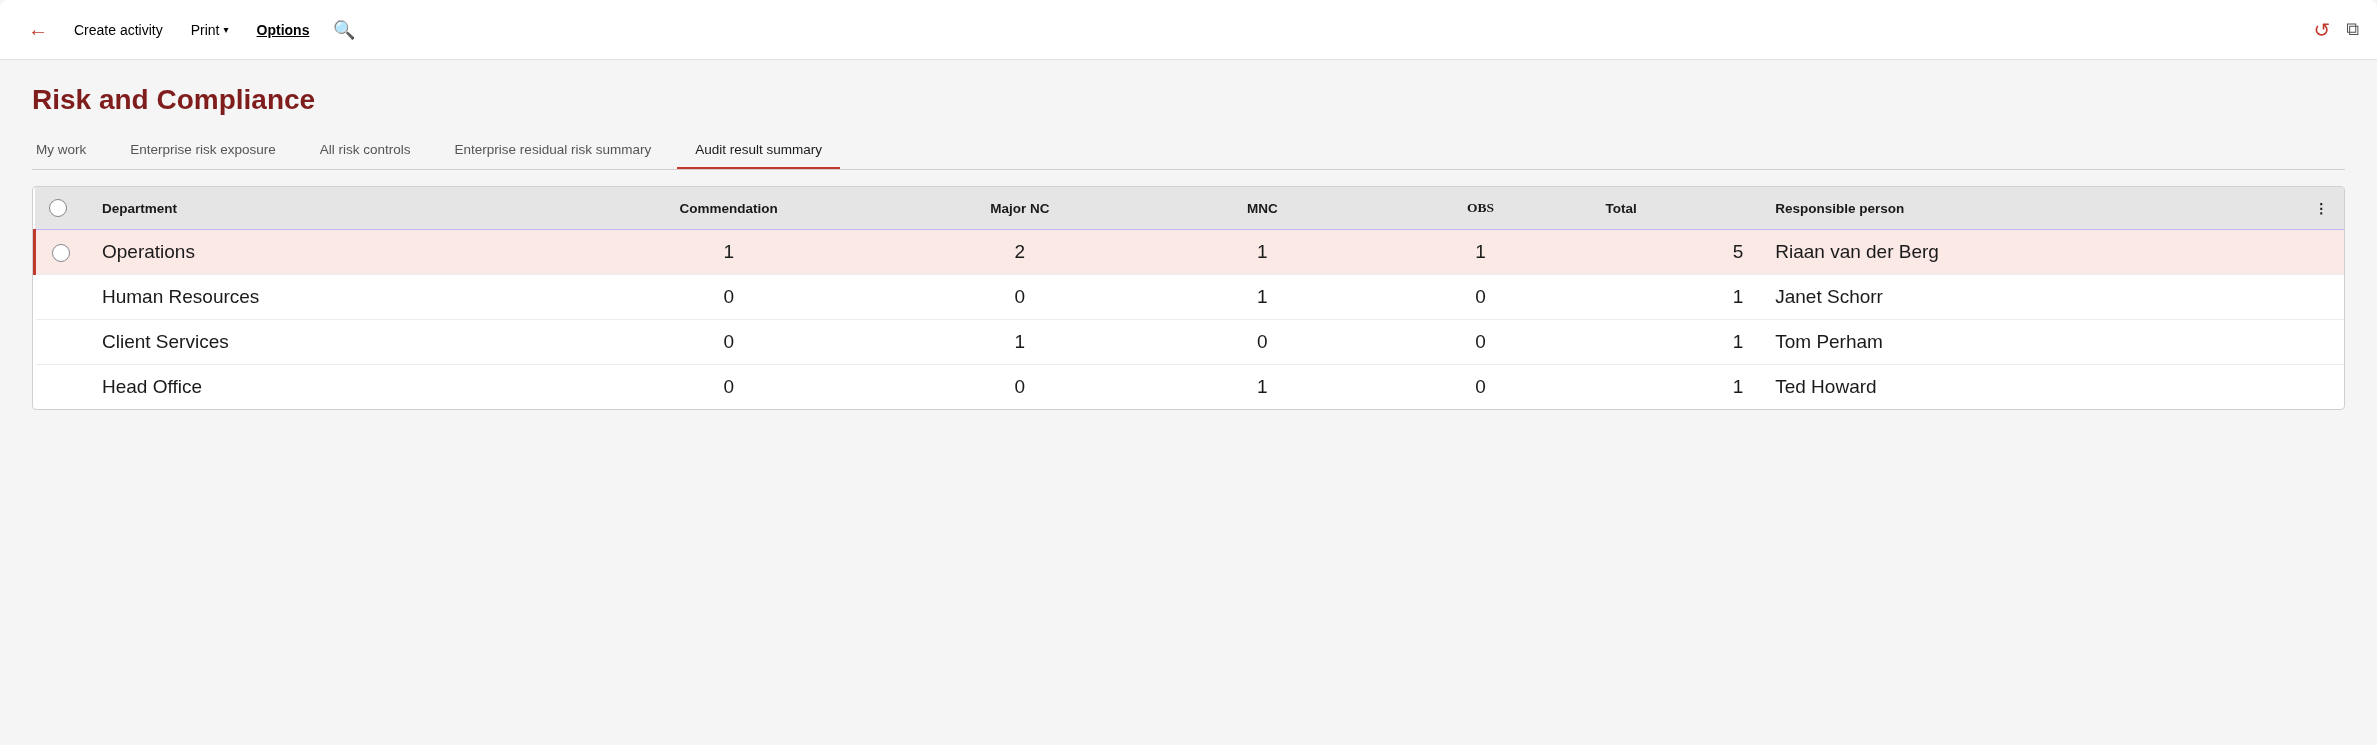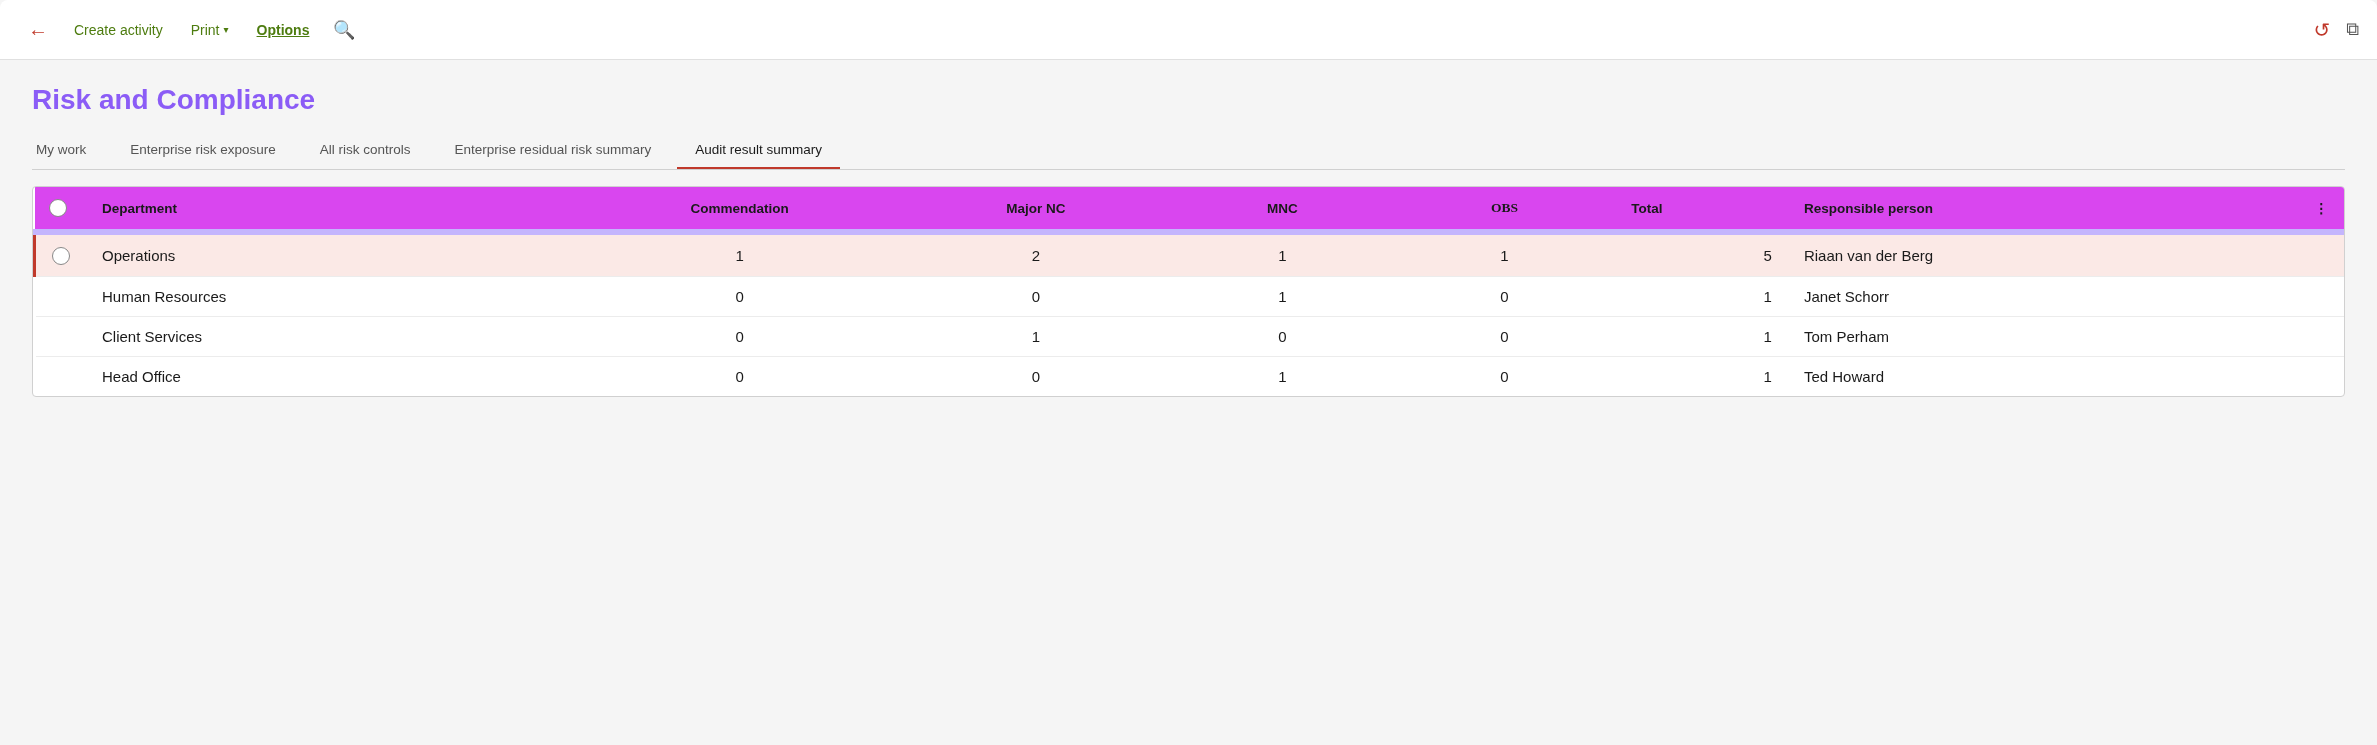--- a/index.html
+++ b/index.html
@@ -42,21 +42,21 @@
       border: none;
       background: none;
       display: flex;
       align-items: center;
     }
     .toolbar-btn {
       background: none;
       border: none;
       cursor: pointer;
       font-size: 14px;
-      color: #4d7c0f;
+      color: #000000;
       padding: 6px 12px;
       display: flex;
       align-items: center;
       gap: 4px;
     }
     .toolbar-btn.bold {
       font-weight: 600;
       text-decoration: underline;
     }
     .search-icon-btn {
@@ -84,21 +84,21 @@
 
     
     .main-content {
       background: #f5f5f5;
       padding: 24px 32px 24px 32px;
     }
 
     .page-title {
       font-size: 28px;
       font-weight: 700;
-      color: #8b5cf6;
+      color: #7f1d1d;
       margin-bottom: 18px;
     }
 
     
     .tab-bar {
       display: flex;
       align-items: flex-end;
       gap: 8px;
       border-bottom: 1px solid #d0d0d0;
       margin-bottom: 16px;
@@ -131,22 +131,22 @@
       border-radius: 4px;
       overflow: hidden;
     }
 
     table {
       width: 100%;
       border-collapse: collapse;
     }
 
     thead tr {
-      background: #d946ef;
-      border-bottom: 6px solid #c4b5fd;
+      background: #e5e5e5;
+      border-bottom: 1px solid #c4b5fd;
       margin-left: 16px;
     }
 
     th {
       padding: 12px 16px;
       font-weight: 600;
       font-size: 13.5px;
       color: #1a1a1a;
       text-align: left;
       white-space: nowrap;
@@ -181,21 +181,21 @@
     }
     tbody tr.highlighted td:first-child {
       border-left: 3px solid #c0392b;
     }
     tbody tr:not(.highlighted) td:first-child {
       border-left: 3px solid transparent;
     }
 
     td {
       padding: 11px 16px;
-      font-size: 15px;
+      font-size: 19px;
       color: #1a1a1a;
     }
     td.center { text-align: center; }
     td.right { text-align: right; }
 
     .radio-circle {
       width: 18px;
       height: 18px;
       border-radius: 50%;
       border: 1.5px solid #888;

